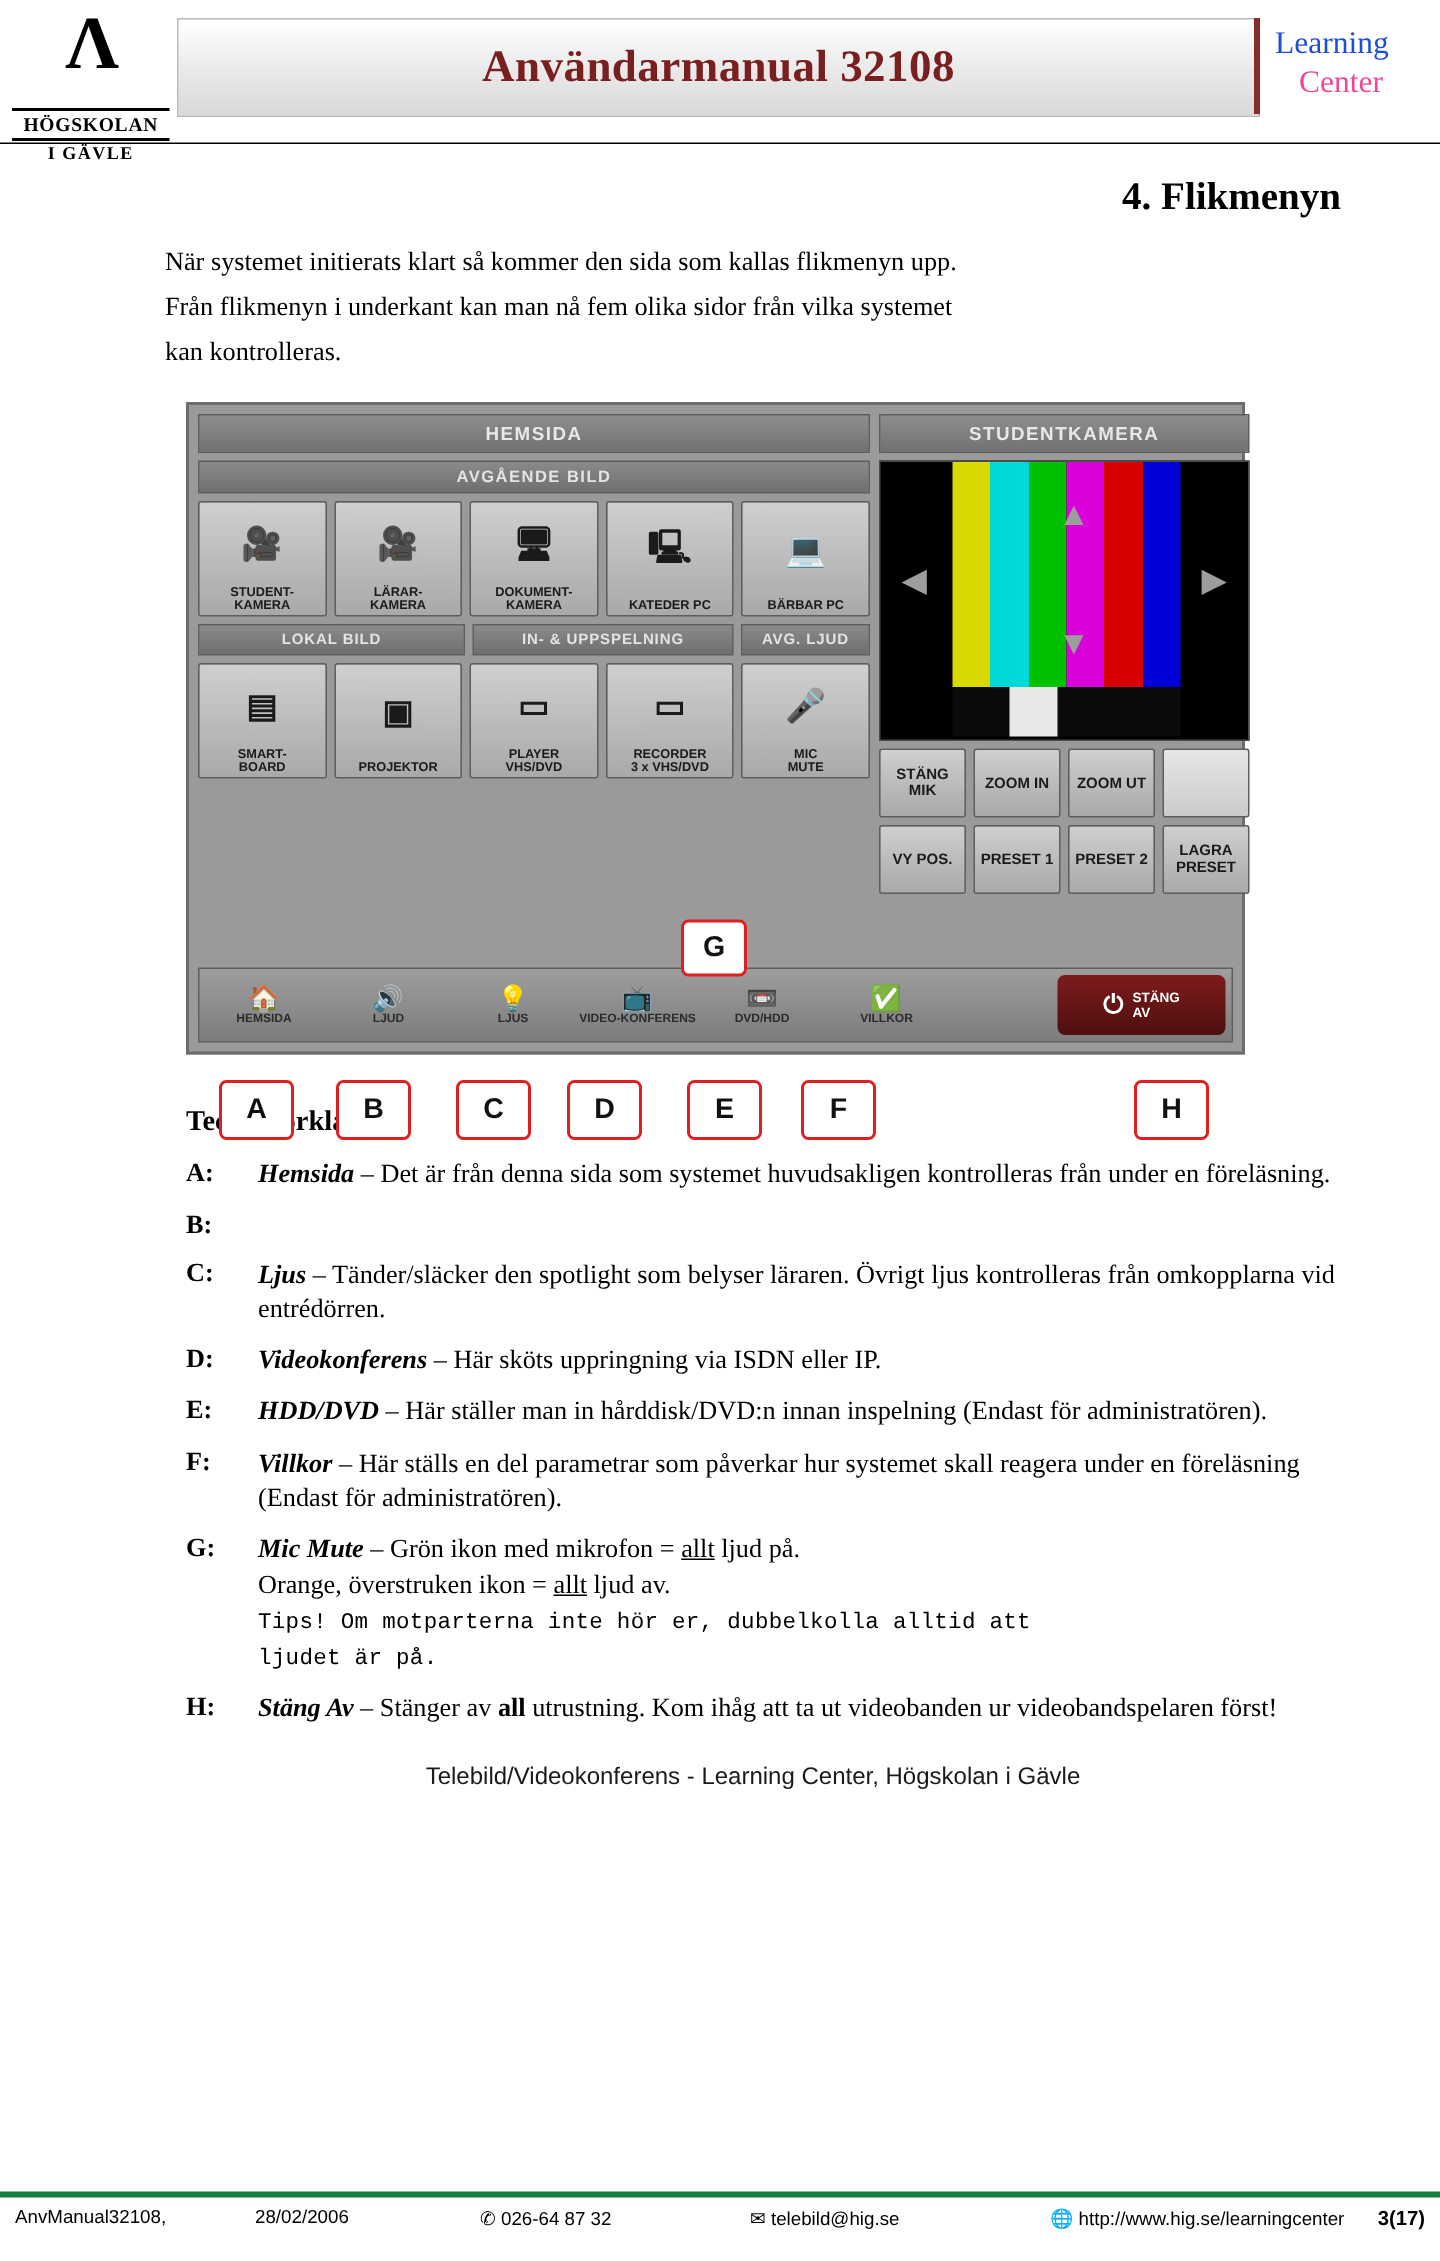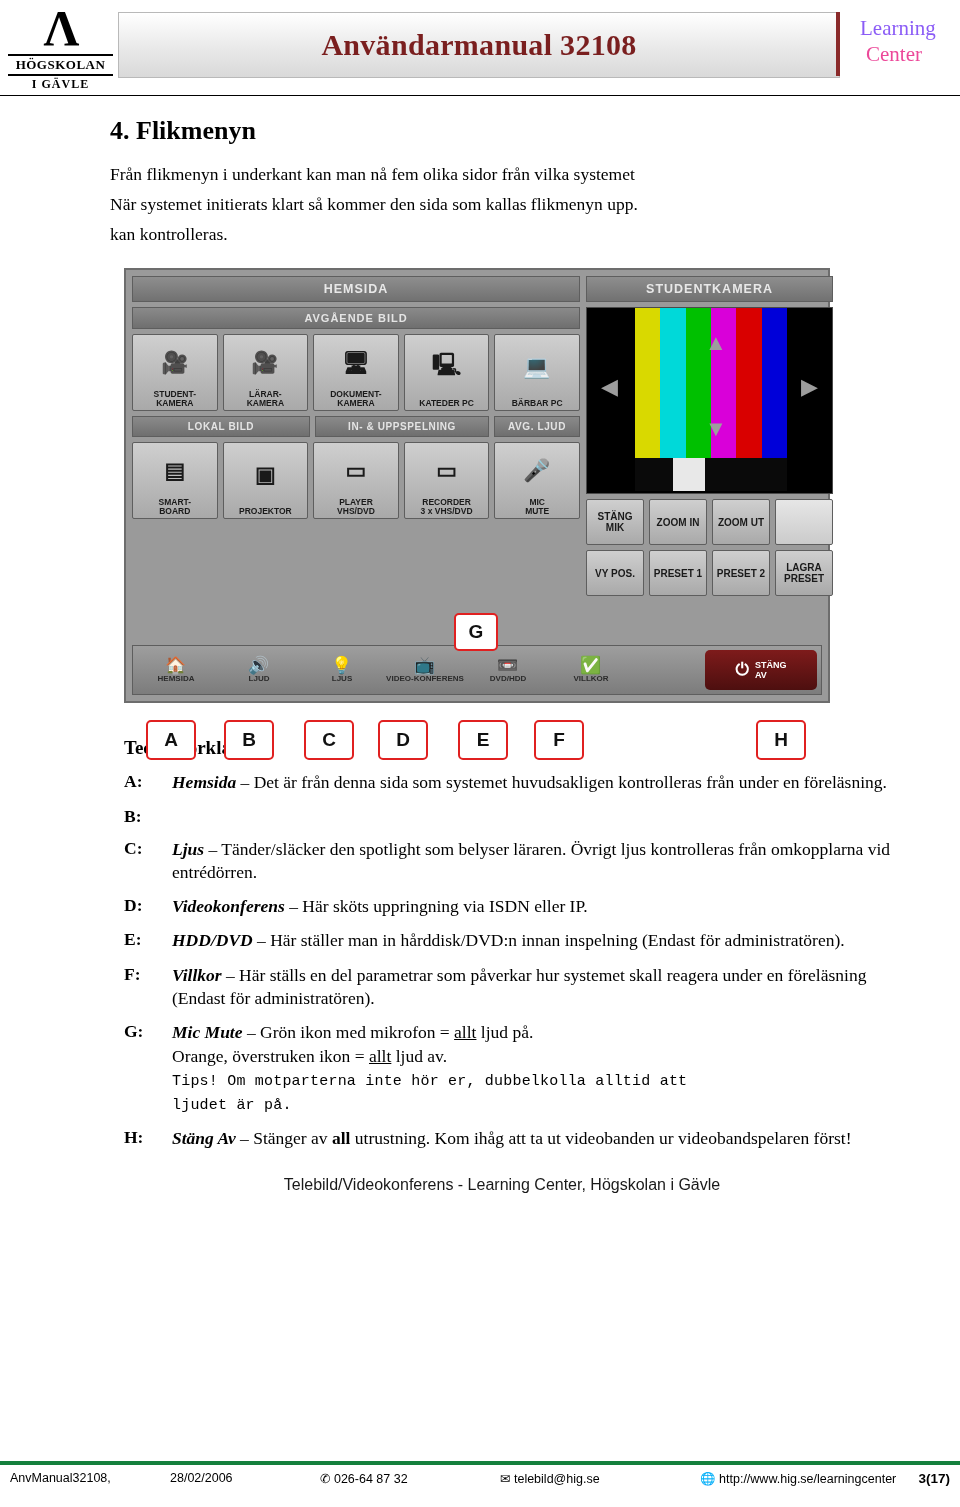--- a/index.html
+++ b/index.html
@@ -21,45 +21,45 @@
     position:absolute;left:8px;top:4px;width:105px;height:88px;
     text-align:center;
   }
   .logo-left .mark{
     font-size:50px;line-height:48px;font-family:"Liberation Serif",serif;
     font-weight:bold;letter-spacing:-2px;
   }
   .logo-left .name{
     font-size:13px;font-weight:bold;letter-spacing:0.5px;
     border-top:2px solid #000;border-bottom:2px solid #000;
-    padding:1px 0;margin-top:2px;
+    padding:1px 0;margin-top:20px;
   }
   .logo-left .city{font-size:12px;font-weight:bold;letter-spacing:1px;margin-top:1px;}
   .title-bar{
     position:absolute;left:118px;top:12px;width:720px;height:64px;
     background:linear-gradient(to bottom,#ffffff 0%,#e9e9e9 55%,#d9d9d9 100%);
     border:1px solid #b9b9b9;
     display:flex;align-items:center;justify-content:center;
   }
   .title-bar .doc-title{
     font-size:30px;font-weight:bold;color:#7a1f1f;letter-spacing:0.3px;
   }
   .logo-right{
     position:absolute;right:12px;top:6px;width:112px;height:80px;
   }
   .logo-right .lc-bar{
     position:absolute;left:0;top:6px;width:4px;height:64px;background:#8a2a2a;
   }
-  .logo-right .lc1{position:absolute;left:24px;top:10px;font-size:21px;color:#8b5cf6;font-family:"Liberation Serif",serif;}
+  .logo-right .lc1{position:absolute;left:14px;top:10px;font-size:21px;color:#1d4ed8;font-family:"Liberation Serif",serif;}
   .logo-right .lc2{position:absolute;left:30px;top:36px;font-size:21px;color:#ec4899;font-family:"Liberation Serif",serif;}
 
   
   .content{position:relative;padding:14px 66px 0 110px;}
   h1.section{
-    font-size:26px;font-weight:bold;margin:6px 0 16px 0;
+    font-size:26px;font-weight:bold;margin:6px 0 16px 0;text-align:right;
   }
   p.intro{
     font-size:17.5px;line-height:1.38;margin:0 0 6px 0;
   }
 
   
   .panel-wrap{position:relative;margin:22px 0 0 14px;width:706px;}
   .panel{
     width:706px;height:435px;
     background:#9a9a9a;
@@ -205,22 +205,22 @@
   <div class="logo-right">
     <div class="lc-bar"></div>
     <div class="lc1">Learning</div>
     <div class="lc2">Center</div>
   </div>
 </div>
 
 <div class="content">
 
   <h1 class="section">4. Flikmenyn</h1>
+  <p class="intro">När systemet initierats klart så kommer den sida som kallas flikmenyn upp.</p>
   <p class="intro">Från flikmenyn i underkant kan man nå fem olika sidor från vilka systemet</p>
-  <p class="intro">När systemet initierats klart så kommer den sida som kallas flikmenyn upp.</p>
   <p class="intro">kan kontrolleras.</p>
 
   <div class="panel-wrap">
     <div class="panel">
 
       <div class="pnl-row">
         <div class="leftcol">
           <div class="tabhdr">HEMSIDA</div>
           <div class="subhdr">AVGÅENDE BILD</div>
           <div class="btnrow">

